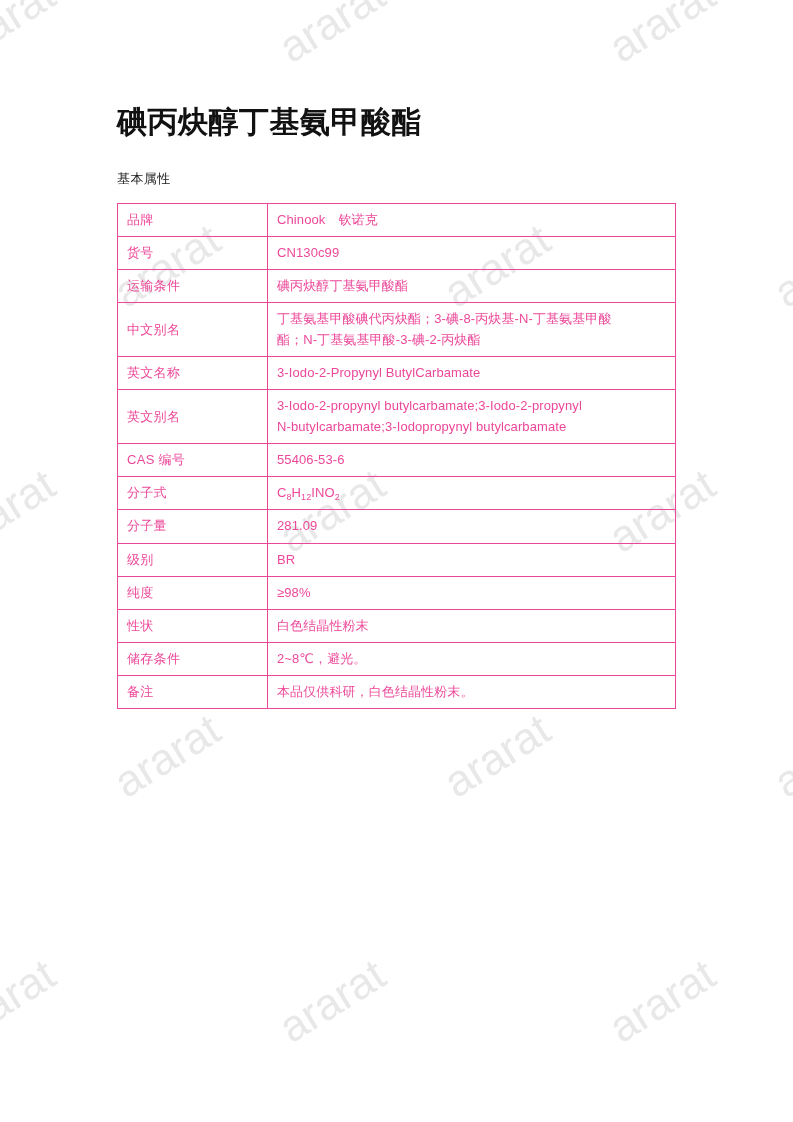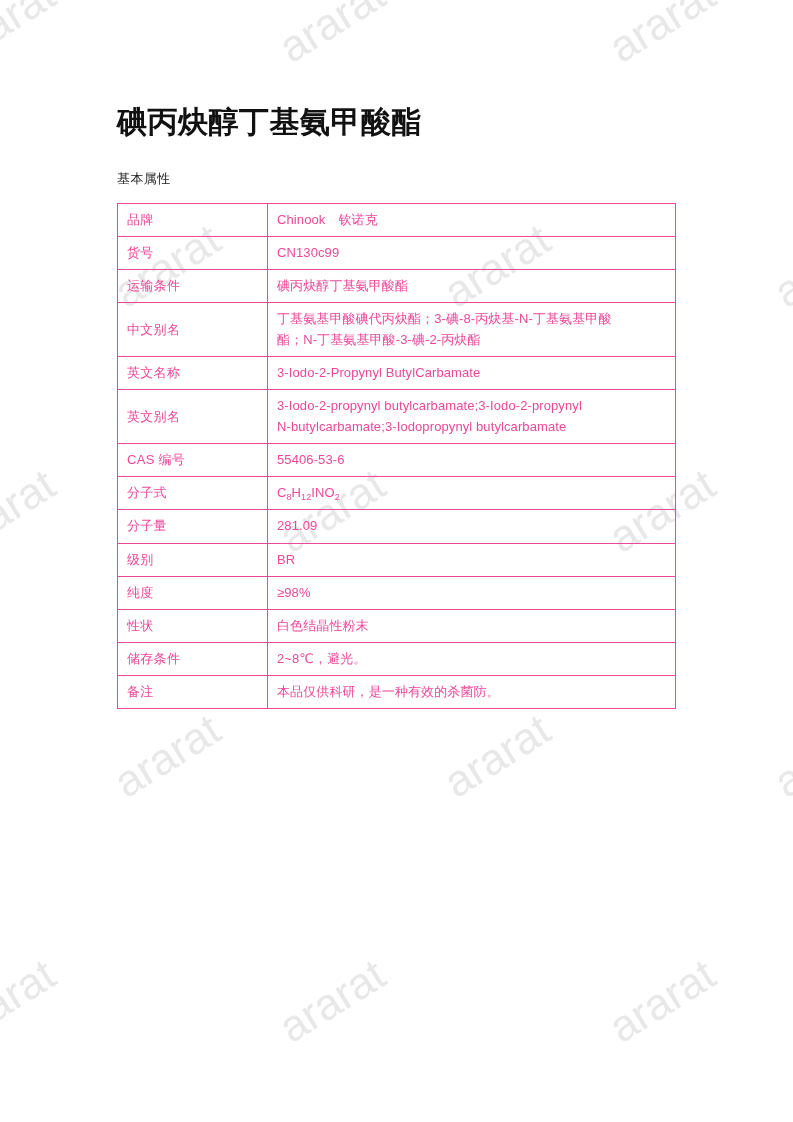--- a/index.html
+++ b/index.html
@@ -208,19 +208,19 @@
         </tr>
         <tr>
           <td class="label">储存条件</td>
           <td class="value">
             <span class="val-line">2~8℃，避光。</span>
           </td>
         </tr>
         <tr>
           <td class="label">备注</td>
           <td class="value">
-            <span class="val-line">本品仅供科研，是一种有效的杀菌防。</span>
+            <span class="val-line">本品仅供科研，白色结晶性粉末。</span>
           </td>
         </tr>
       </tbody>
   </table>
 
 </div>
 
 </body></html>

